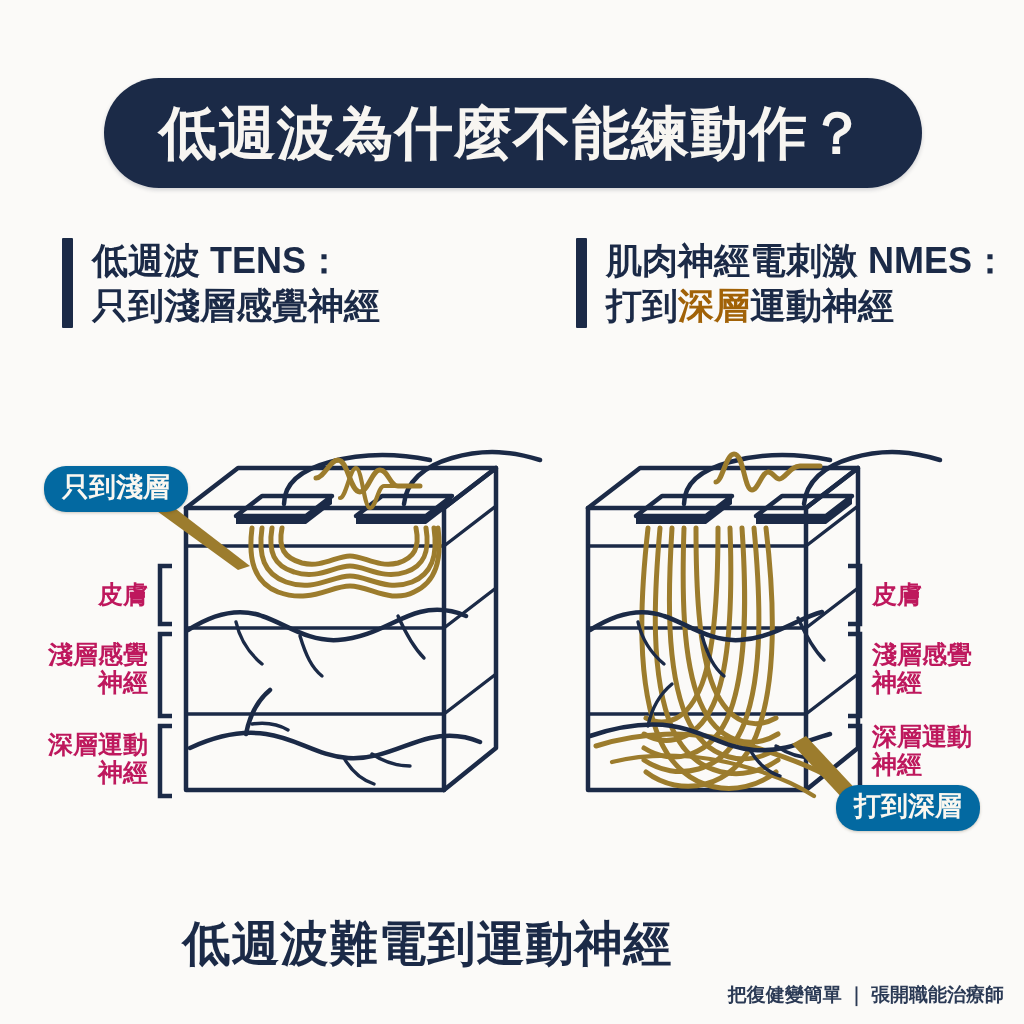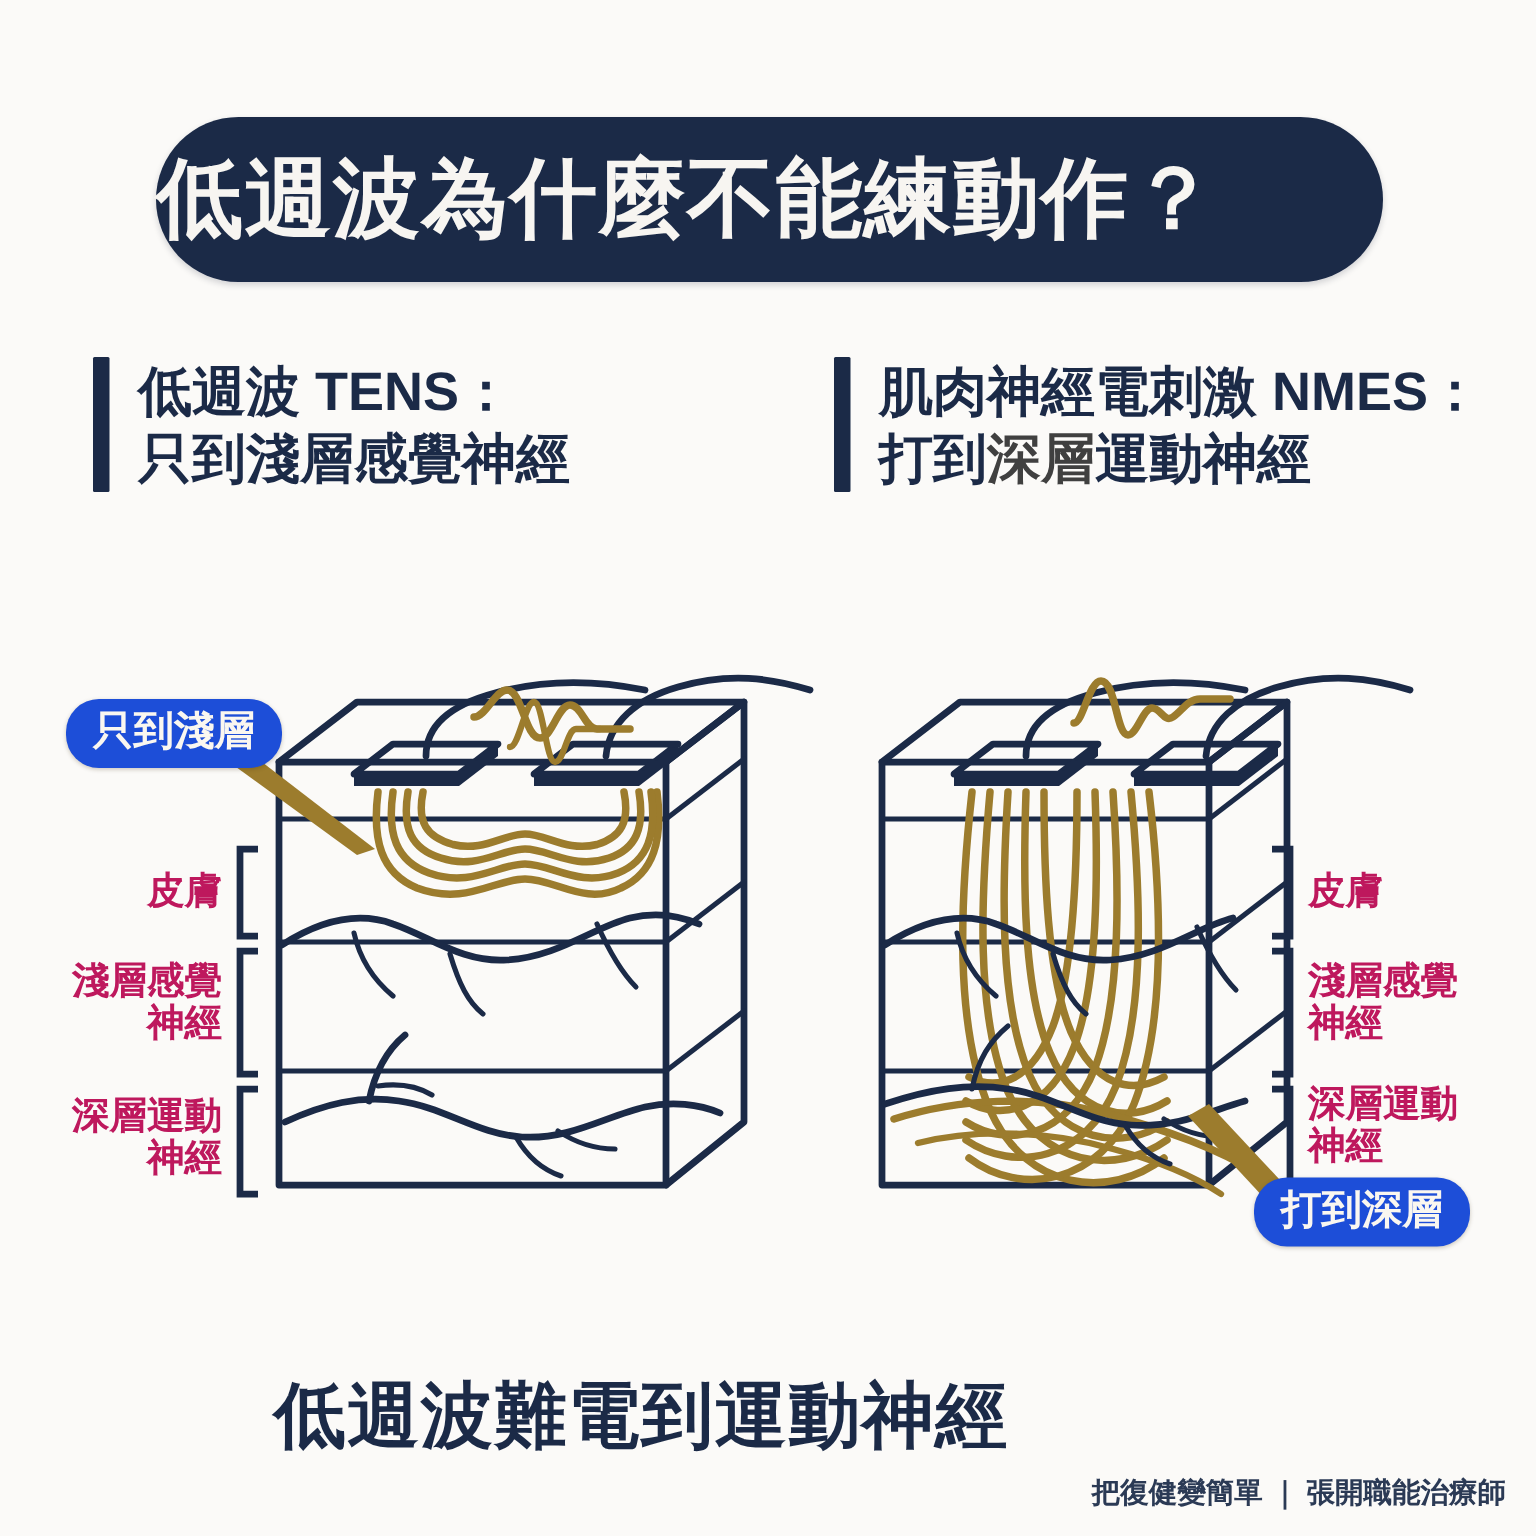--- a/index.html
+++ b/index.html
@@ -26,78 +26,78 @@
   .title-pill {
     position: absolute;
     left: 104px;
     top: 78px;
     width: 818px;
     height: 110px;
     background: #1b2a47;
     border-radius: 56px;
     display: flex;
     align-items: center;
-    justify-content: flex-start;
+    justify-content: center;
     box-shadow: 0 2px 4px rgba(20,30,50,0.18);
   }
   .title-text {
     color: #f7f5f1;
     font-size: 58px;
     font-weight: bold;
     letter-spacing: 1px;
     line-height: 1;
     white-space: nowrap;
   }
 
   
   .subtitle {
     position: absolute;
     top: 238px;
     display: flex;
     align-items: stretch;
   }
   .subtitle.left  { left: 62px; }
-  .subtitle.right { left: 520px; padding-left: 36px; }
+  .subtitle.right { left: 540px; padding-left: 36px; }
   .sub-bar {
     width: 11px;
     background: #1b2a47;
     border-radius: 1px;
     margin-right: 19px;
     flex: 0 0 auto;
   }
   .sub-lines {
     display: flex;
     flex-direction: column;
     justify-content: center;
   }
   .sub-line {
     font-size: 36px;
     font-weight: bold;
     line-height: 1.25;
     color: #1b2a47;
     white-space: nowrap;
   }
-  .sub-line .gold { color: #404040; }
+  .sub-line .gold { color: #a16207; }
 
   
   .layer-label {
     position: absolute;
     font-size: 25px;
     font-weight: bold;
     line-height: 1.12;
     color: #be185d;
     white-space: pre-line;
   }
   .layer-label.lt { text-align: right; }
   .layer-label.rt { text-align: left; }
 
   
   .badge {
     position: absolute;
-    background: #1d4ed8;
+    background: #0369a1;
     color: #faf7f0;
     font-size: 27px;
     font-weight: bold;
     border-radius: 22px;
     padding: 7px 18px 9px 18px;
     line-height: 1.1;
     white-space: nowrap;
     box-shadow: 0 1px 3px rgba(60,45,10,0.25);
   }
   .badge-shallow { left: 44px; top: 466px; }

